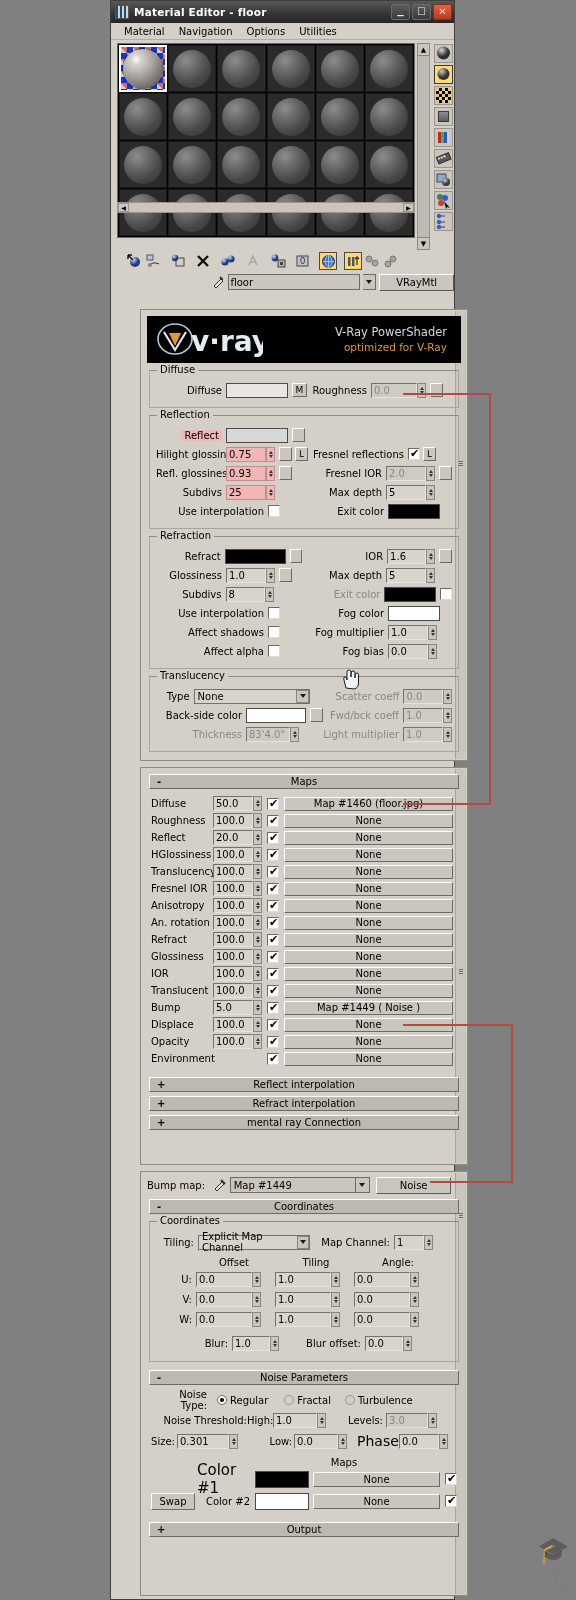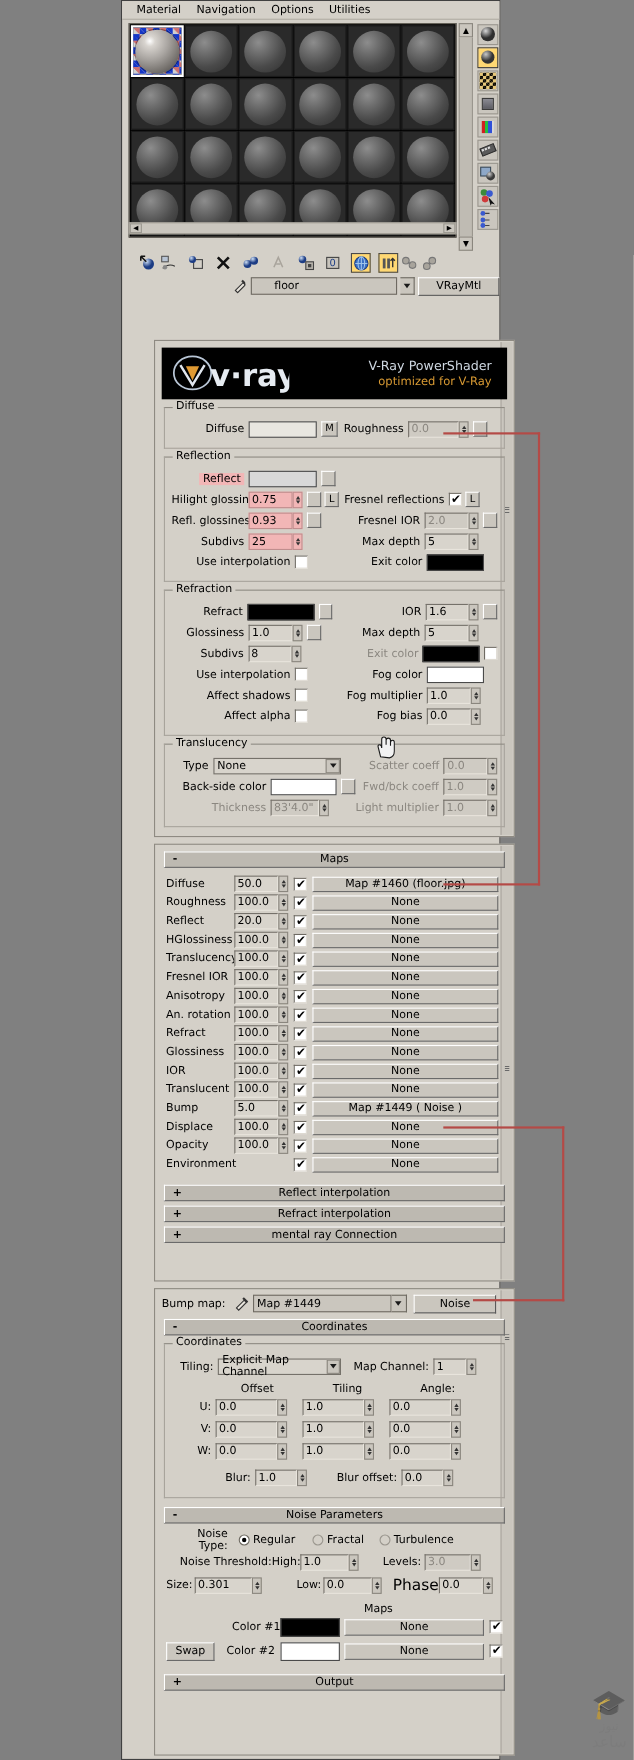--- a/index.html
+++ b/index.html
@@ -89,21 +89,21 @@
   
   #toolbar { height:22px; display:flex; align-items:center; padding-left:14px; gap:1px; }
   .tb { width:18px;height:18px; border:1px solid transparent; display:flex;align-items:center;justify-content:center; position:relative;}
   .tb.sel { border:1px solid #4a4a4a; background:#ffd873; }
   .sep { width:5px; }
 
   
   #namerow { height:20px; display:flex; align-items:center; padding-left:100px; gap:3px; }
   #nameinput {
     width:148px;height:16px;background:#cac6be;border:1px solid #6e6a62;
-    display:flex;align-items:center; padding-left:20px; font-size:10px;
+    display:flex;align-items:center; padding-left:1px; font-size:10px;
   }
   #namedrop { width:15px;height:16px;background:#cac6be;border:1px solid #6e6a62;border-left:none;display:flex;align-items:center;justify-content:center;font-size:7px; }
   #typebtn {
     width:84px;height:17px;background:#cac6be;border:1px solid #fff;border-right-color:#5a5a5a;border-bottom-color:#5a5a5a;
     display:flex;align-items:center;justify-content:center;font-size:10px;
   }
 
   
   .panel {
     position:absolute; left:7px; width:328px;
@@ -176,20 +176,33 @@
   #watermark { position:absolute; right:6px; bottom:8px; text-align:center; opacity:.55; }
   #wm-cap { font-size:26px; color:#6c6c6c; line-height:1; }
   #wm-t1 { font-size:11px; color:#7a7a7a; }
   #wm-t2 { font-size:14px; color:#7a7a7a; letter-spacing:1px; }
 </style>
 </head>
 <body>
 
 <div id="win">
 
+  <div id="titlebar">
+    <div id="title-icon"></div>
+    <div id="title-text">Material Editor - floor</div>
+    <div class="winbtn min">
+        <span>_</span>
+      </div>
+    <div class="winbtn">
+        <span>☐</span>
+      </div>
+    <div class="winbtn close">
+        <span>✕</span>
+      </div>
+  </div>
 
   <div id="menubar">
     <div>Material</div>
     <div>Navigation</div>
     <div>Options</div>
     <div>Utilities</div>
   </div>
 
   <div id="slots-wrap">
     <div id="slots">
@@ -1071,21 +1084,21 @@
         <div class="spinner">
             <i class="u"></i>
             <i class="d"></i>
           </div>
       </div>
 
       <div style="text-align:center;font-size:10px;margin-top:6px;padding-left:80px">Maps</div>
 
       <div class="row" style="height:20px;margin-top:1px">
         <div style="width:46px"></div>
-        <div style="width:58px;text-align:right;padding-right:0;font-size:10px">Color #1</div>
+        <div style="width:58px;padding-right:0;font-size:15px">Color #1</div>
         <div class="swatch" style="width:54px;height:17px;background:#000"></div>
         <div style="flex:1;height:15px;background:#cac6be;border:1px solid #fff;border-right-color:#6a6a6a;border-bottom-color:#6a6a6a;font-size:10px;text-align:center;line-height:13px;margin-left:4px">None</div>
         <div class="chk on" style="margin-left:5px"></div>
       </div>
 
       <div class="row" style="height:22px">
         <div style="width:46px;display:flex;align-items:center">
           <div style="width:44px;height:17px;background:#cac6be;border:1px solid #fff;border-right-color:#6a6a6a;border-bottom-color:#6a6a6a;font-size:10px;text-align:center;line-height:15px">Swap</div>
         </div>
         <div style="width:58px;text-align:right;padding-right:5px;font-size:10px">Color #2</div>

